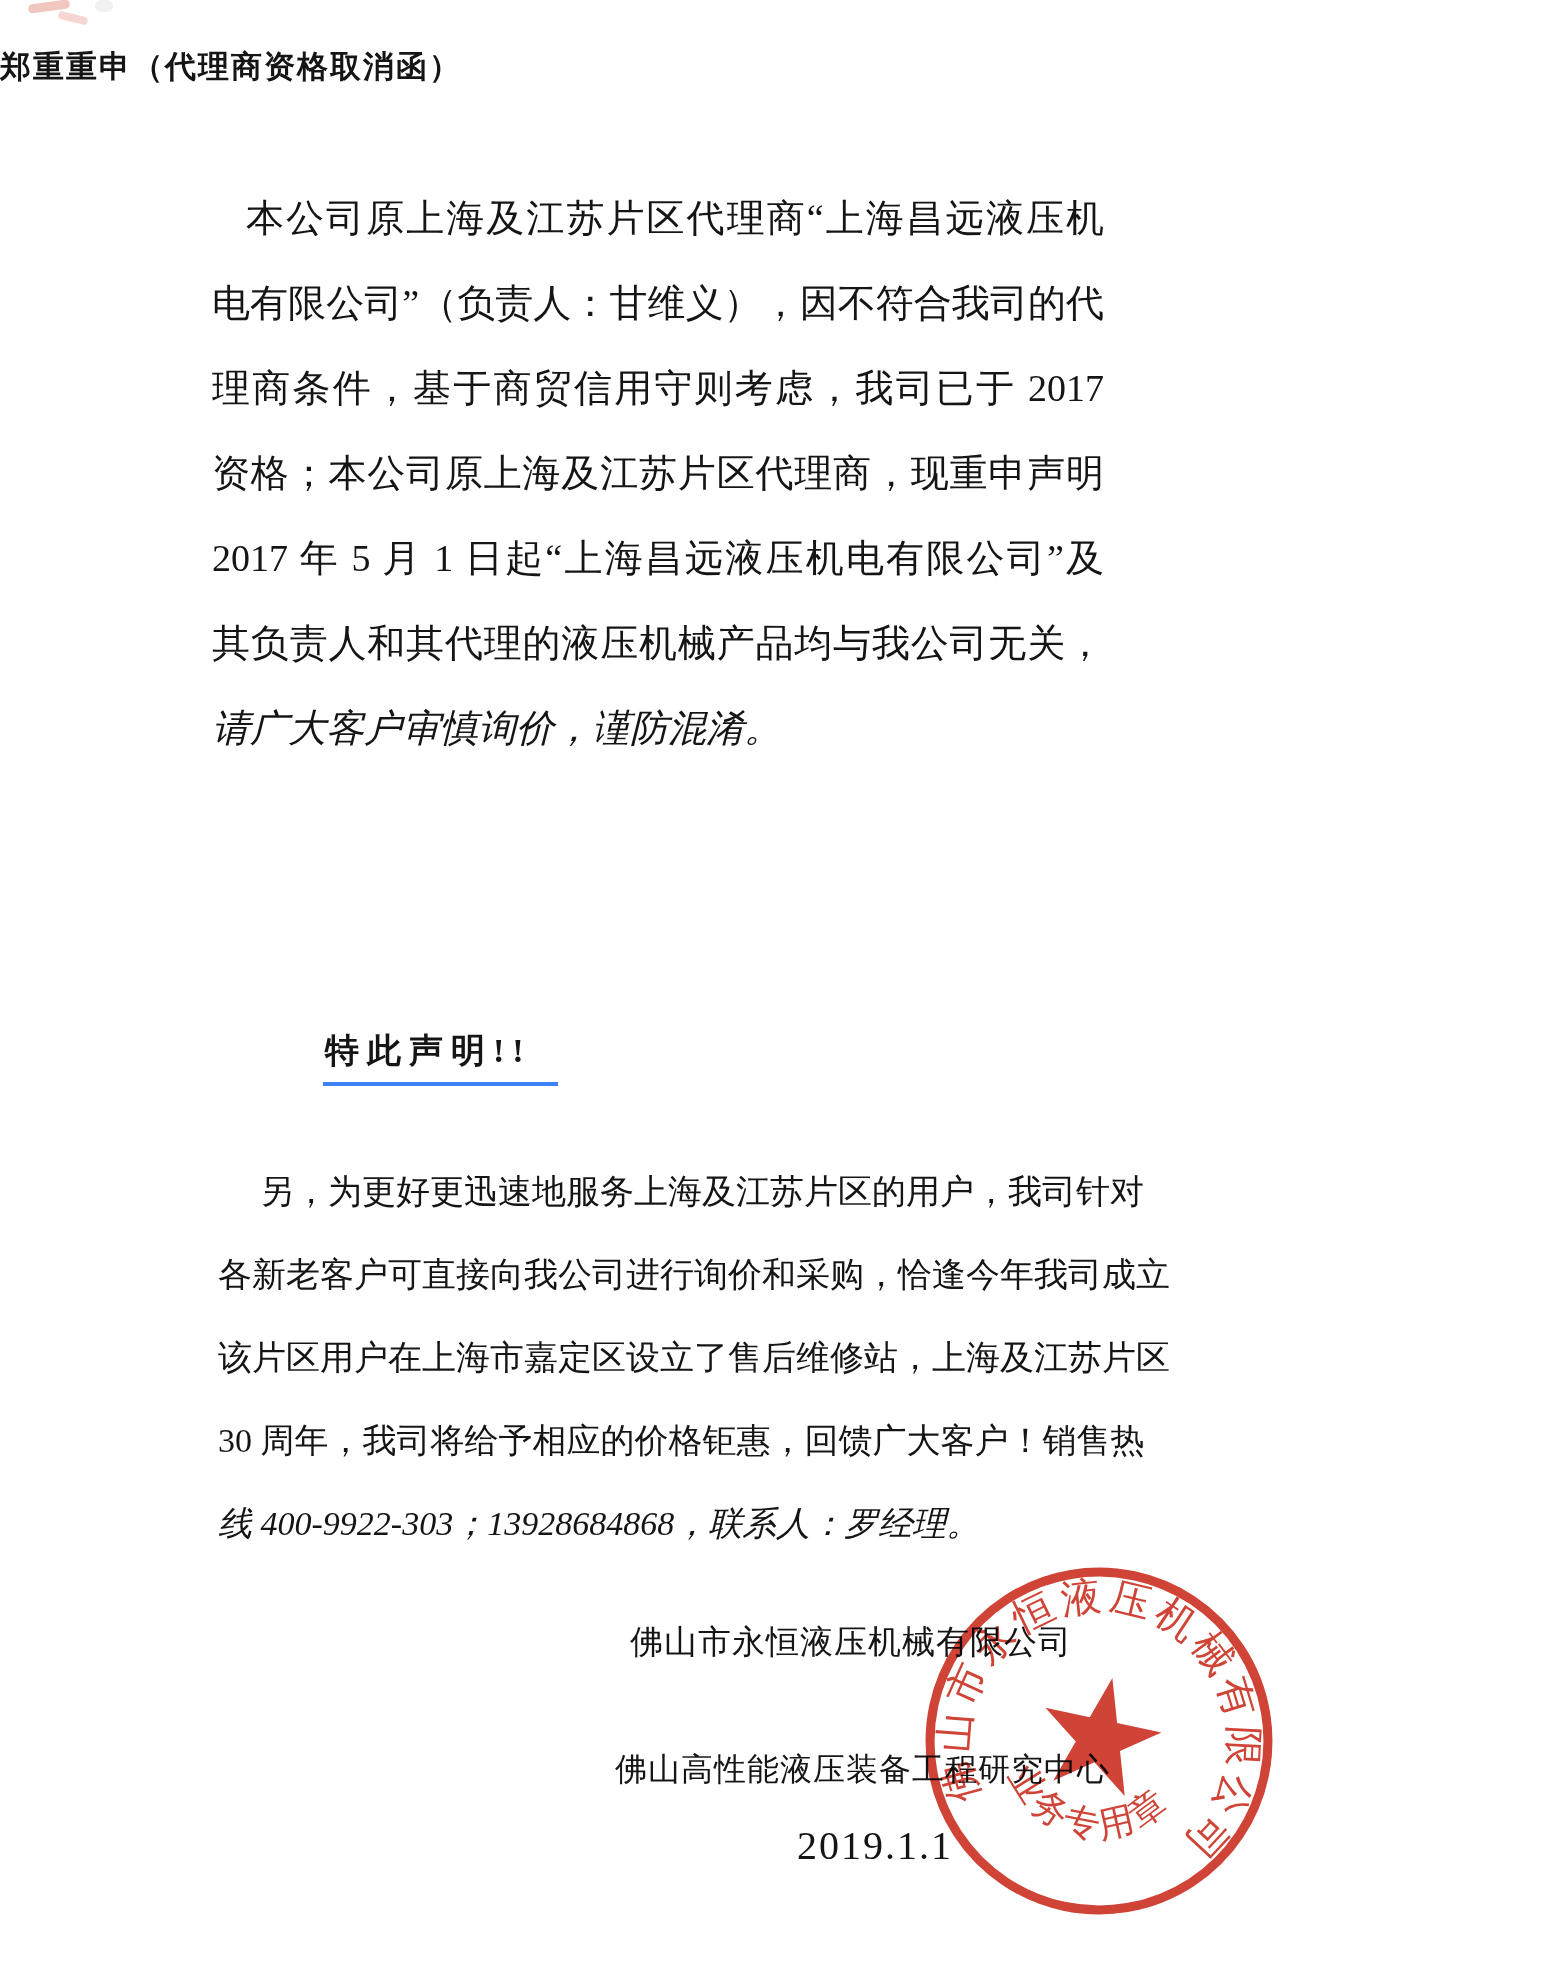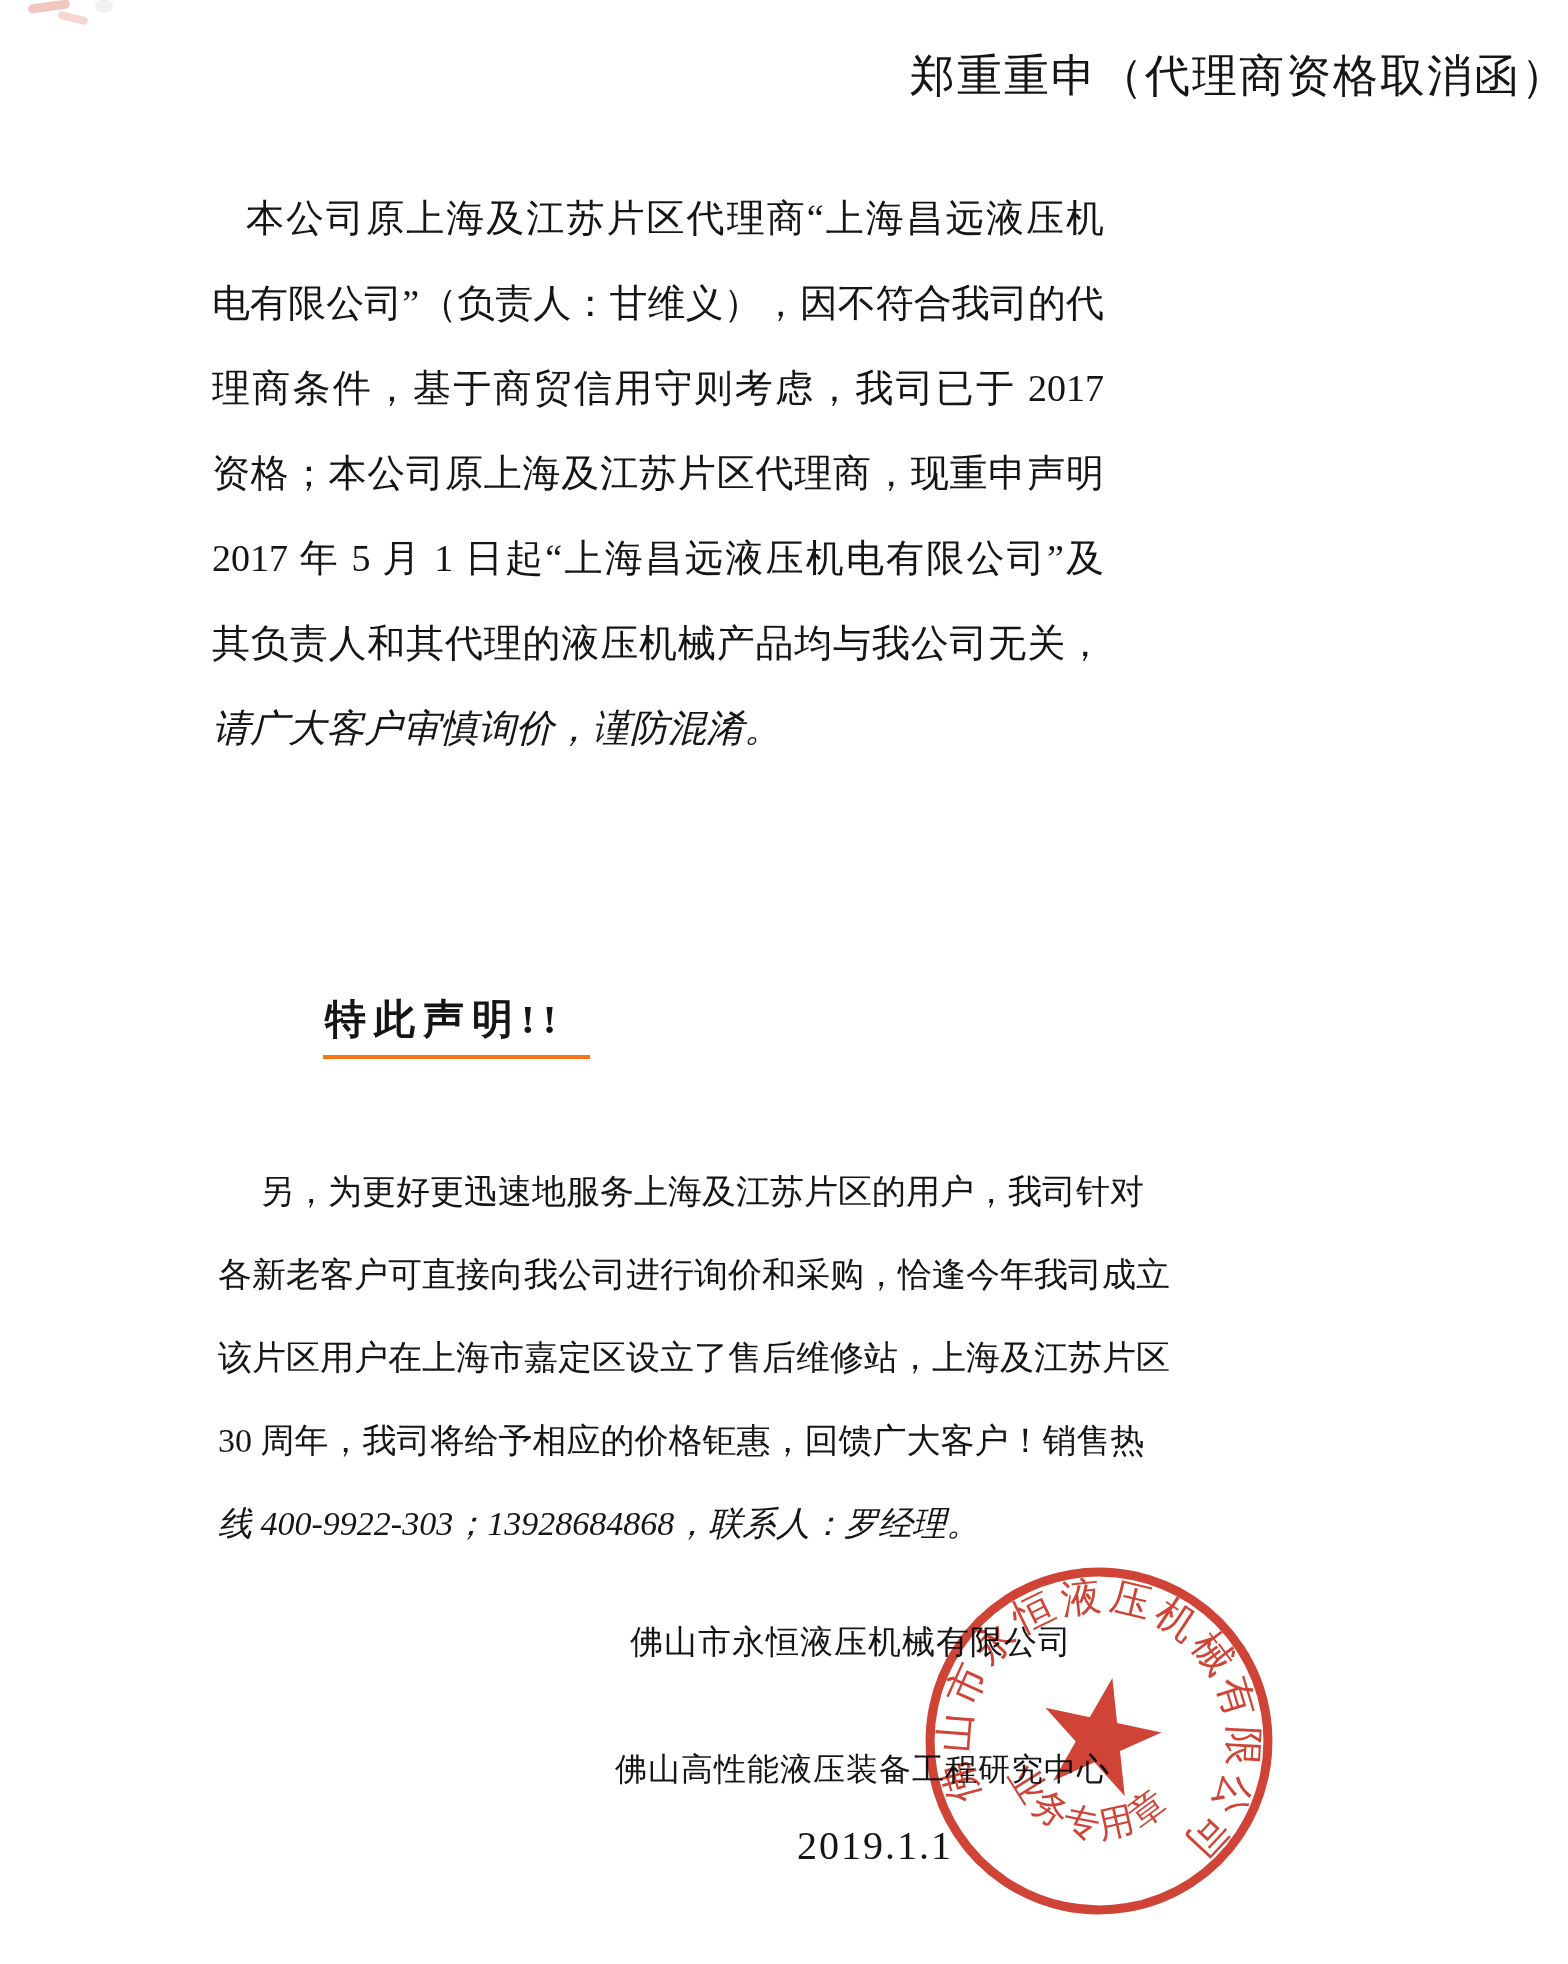--- a/index.html
+++ b/index.html
@@ -10,23 +10,23 @@
     background: #ffffff;
     overflow: hidden;
     font-family: "Liberation Serif", "DejaVu Serif", serif;
     color: #151515;
   }
   .page-title {
     position: absolute;
     top: 46px;
     left: 0;
     width: 100%;
-    text-align: right;
-    font-size: 45px;
-    font-weight: 400;
+    text-align: left;
+    font-size: 31px;
+    font-weight: 700;
     letter-spacing: 2px;
     white-space: nowrap;
   }
   .para { position: absolute; }
   .para .line {
     text-align: justify;
     text-align-last: justify;
     white-space: nowrap;
   }
   .para .line.first { text-indent: 32px; }
@@ -43,26 +43,26 @@
     left: 218px;
     top: 1150px;
     width: 897px;
     font-size: 34px;
     line-height: 83px;
   }
   .p2 .line.first { text-indent: 42px; }
   .declaration {
     position: absolute;
     left: 323px;
-    top: 992px;
-    font-size: 41px;
+    top: 1028px;
+    font-size: 34px;
     font-weight: 700;
     letter-spacing: 8px;
     padding: 0 26px 8px 2px;
-    border-bottom: 4px solid #f97316;
+    border-bottom: 4px solid #3b82f6;
     white-space: nowrap;
   }
   .sig-line { position: absolute; white-space: nowrap; }
   .sig-company { left: 630px; top: 1620px; font-size: 33px; letter-spacing: 1px; }
   .sig-center  { left: 615px; top: 1748px; font-size: 32px; letter-spacing: 1px; }
   .sig-date    { left: 797px; top: 1822px; font-size: 40px; letter-spacing: 2px; }
   .seal {
     position: absolute;
     left: 918px;
     top: 1560px;

